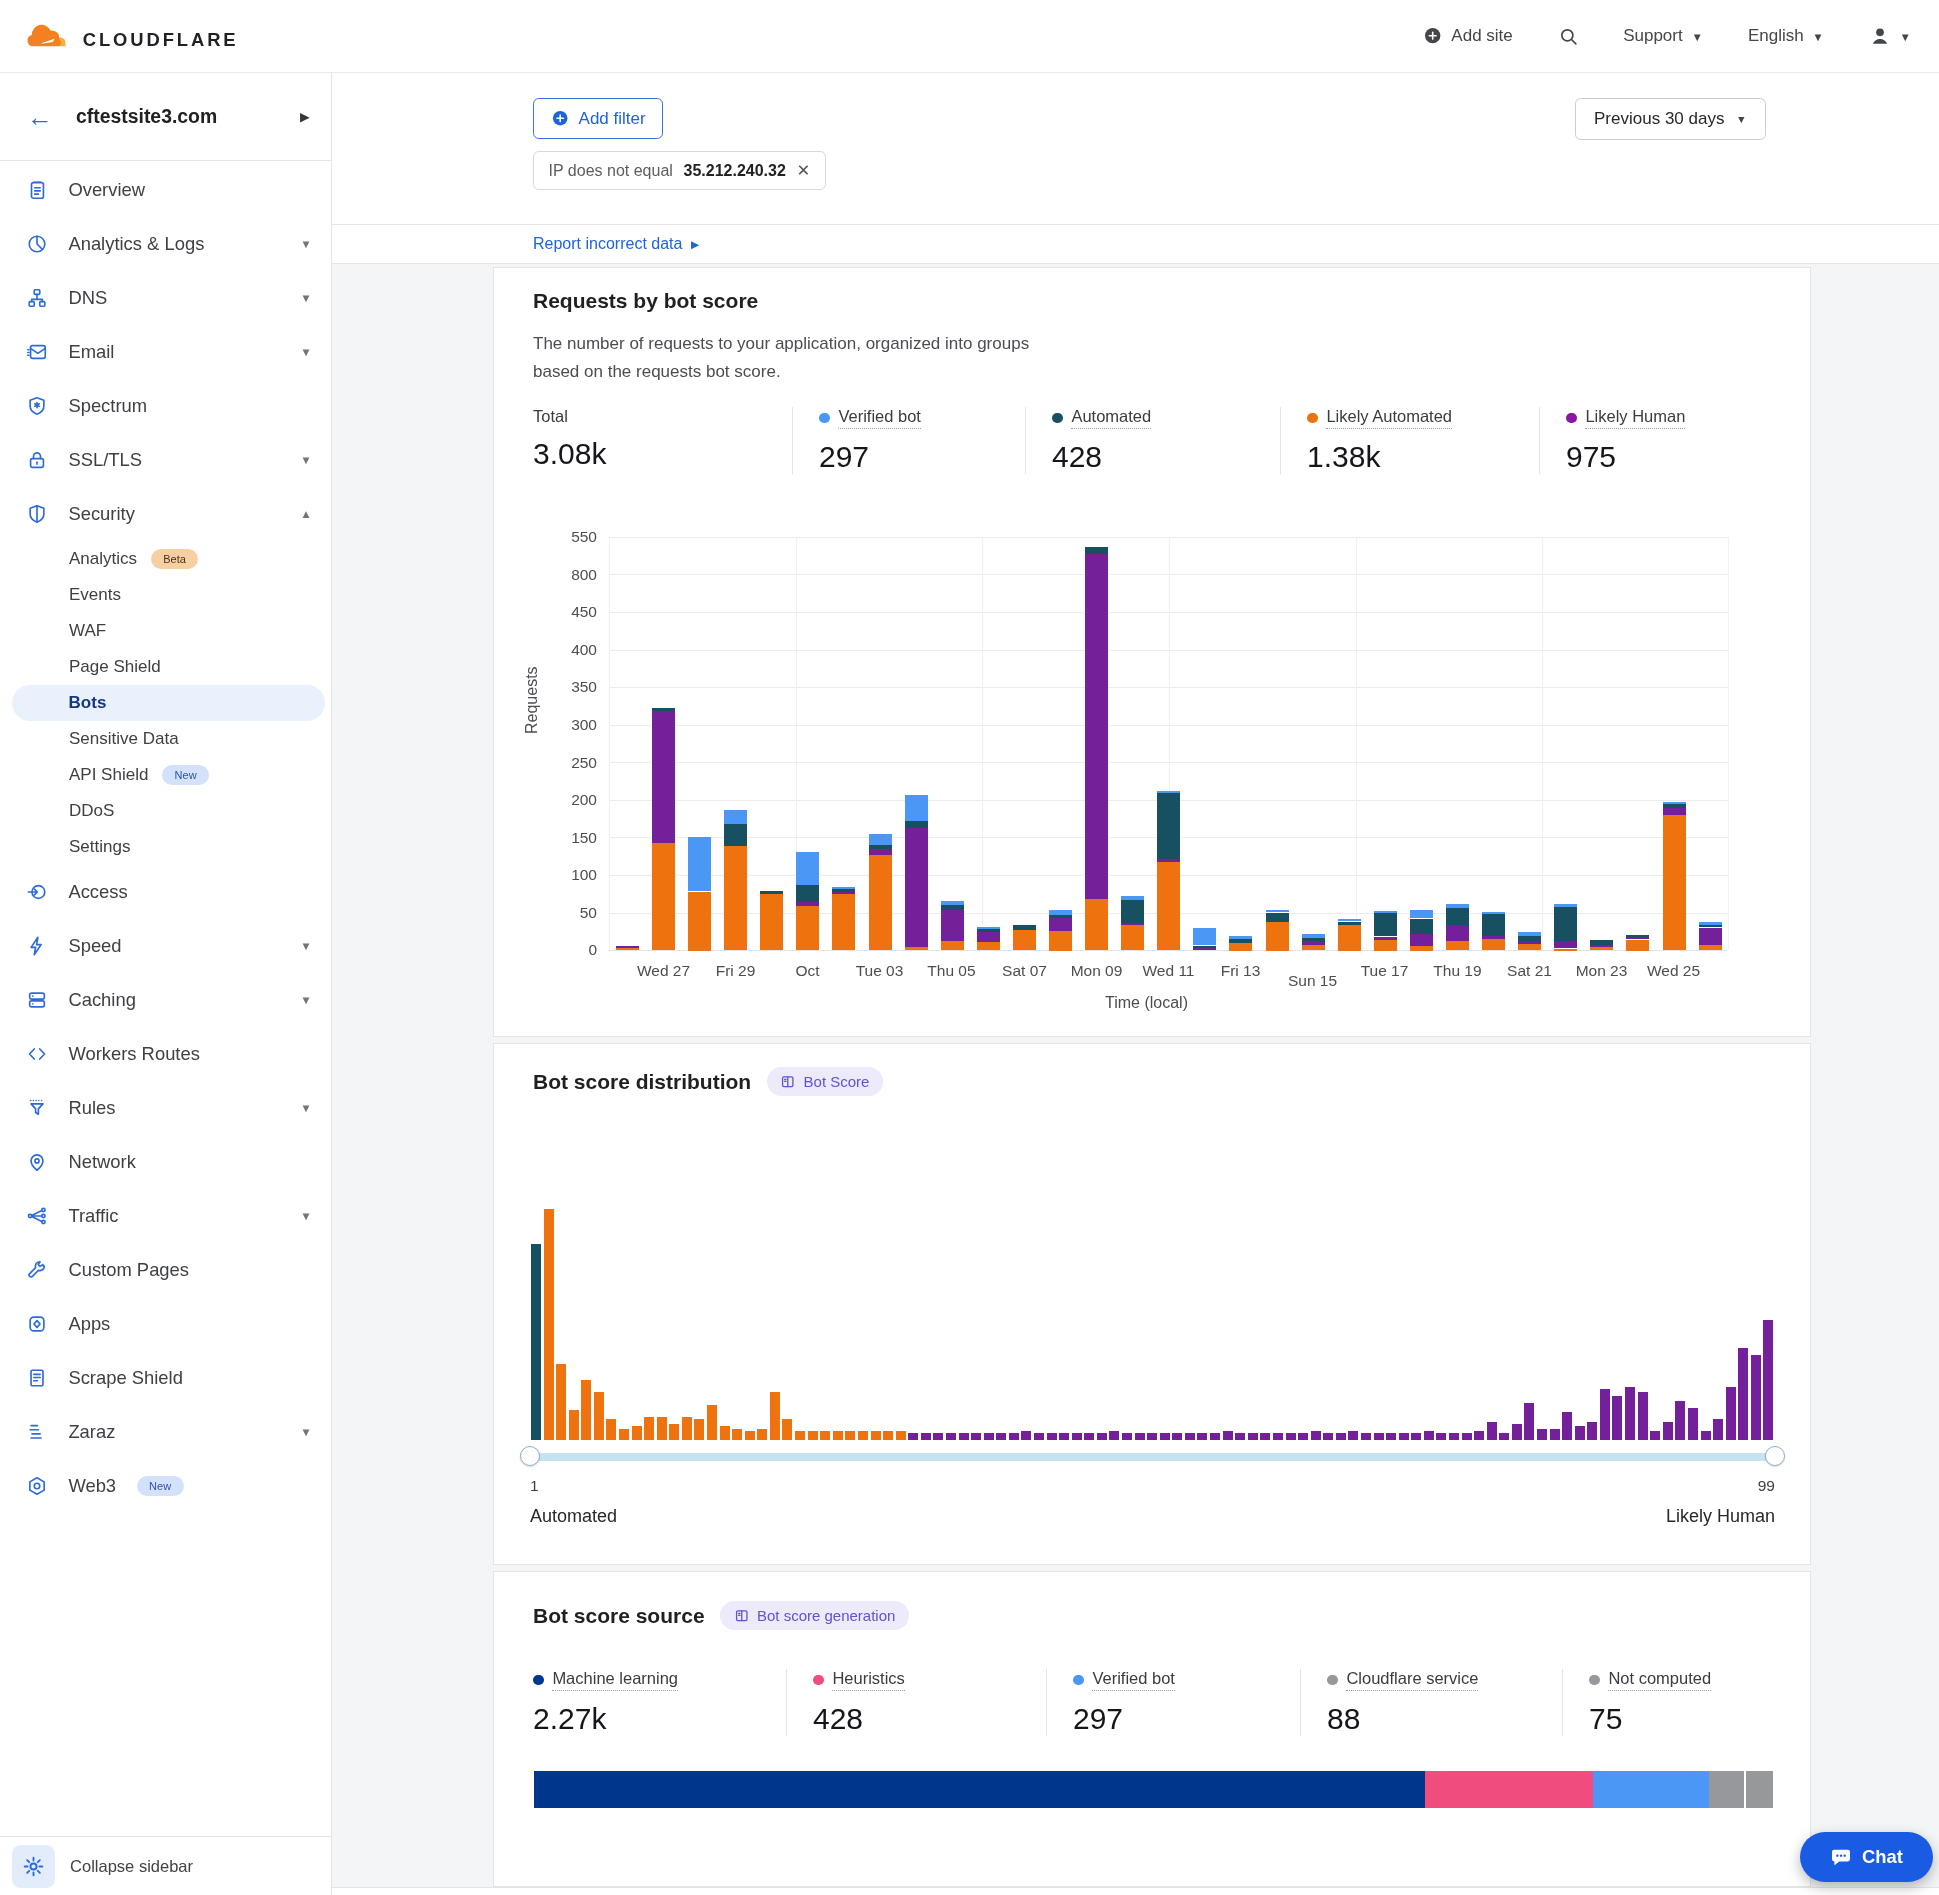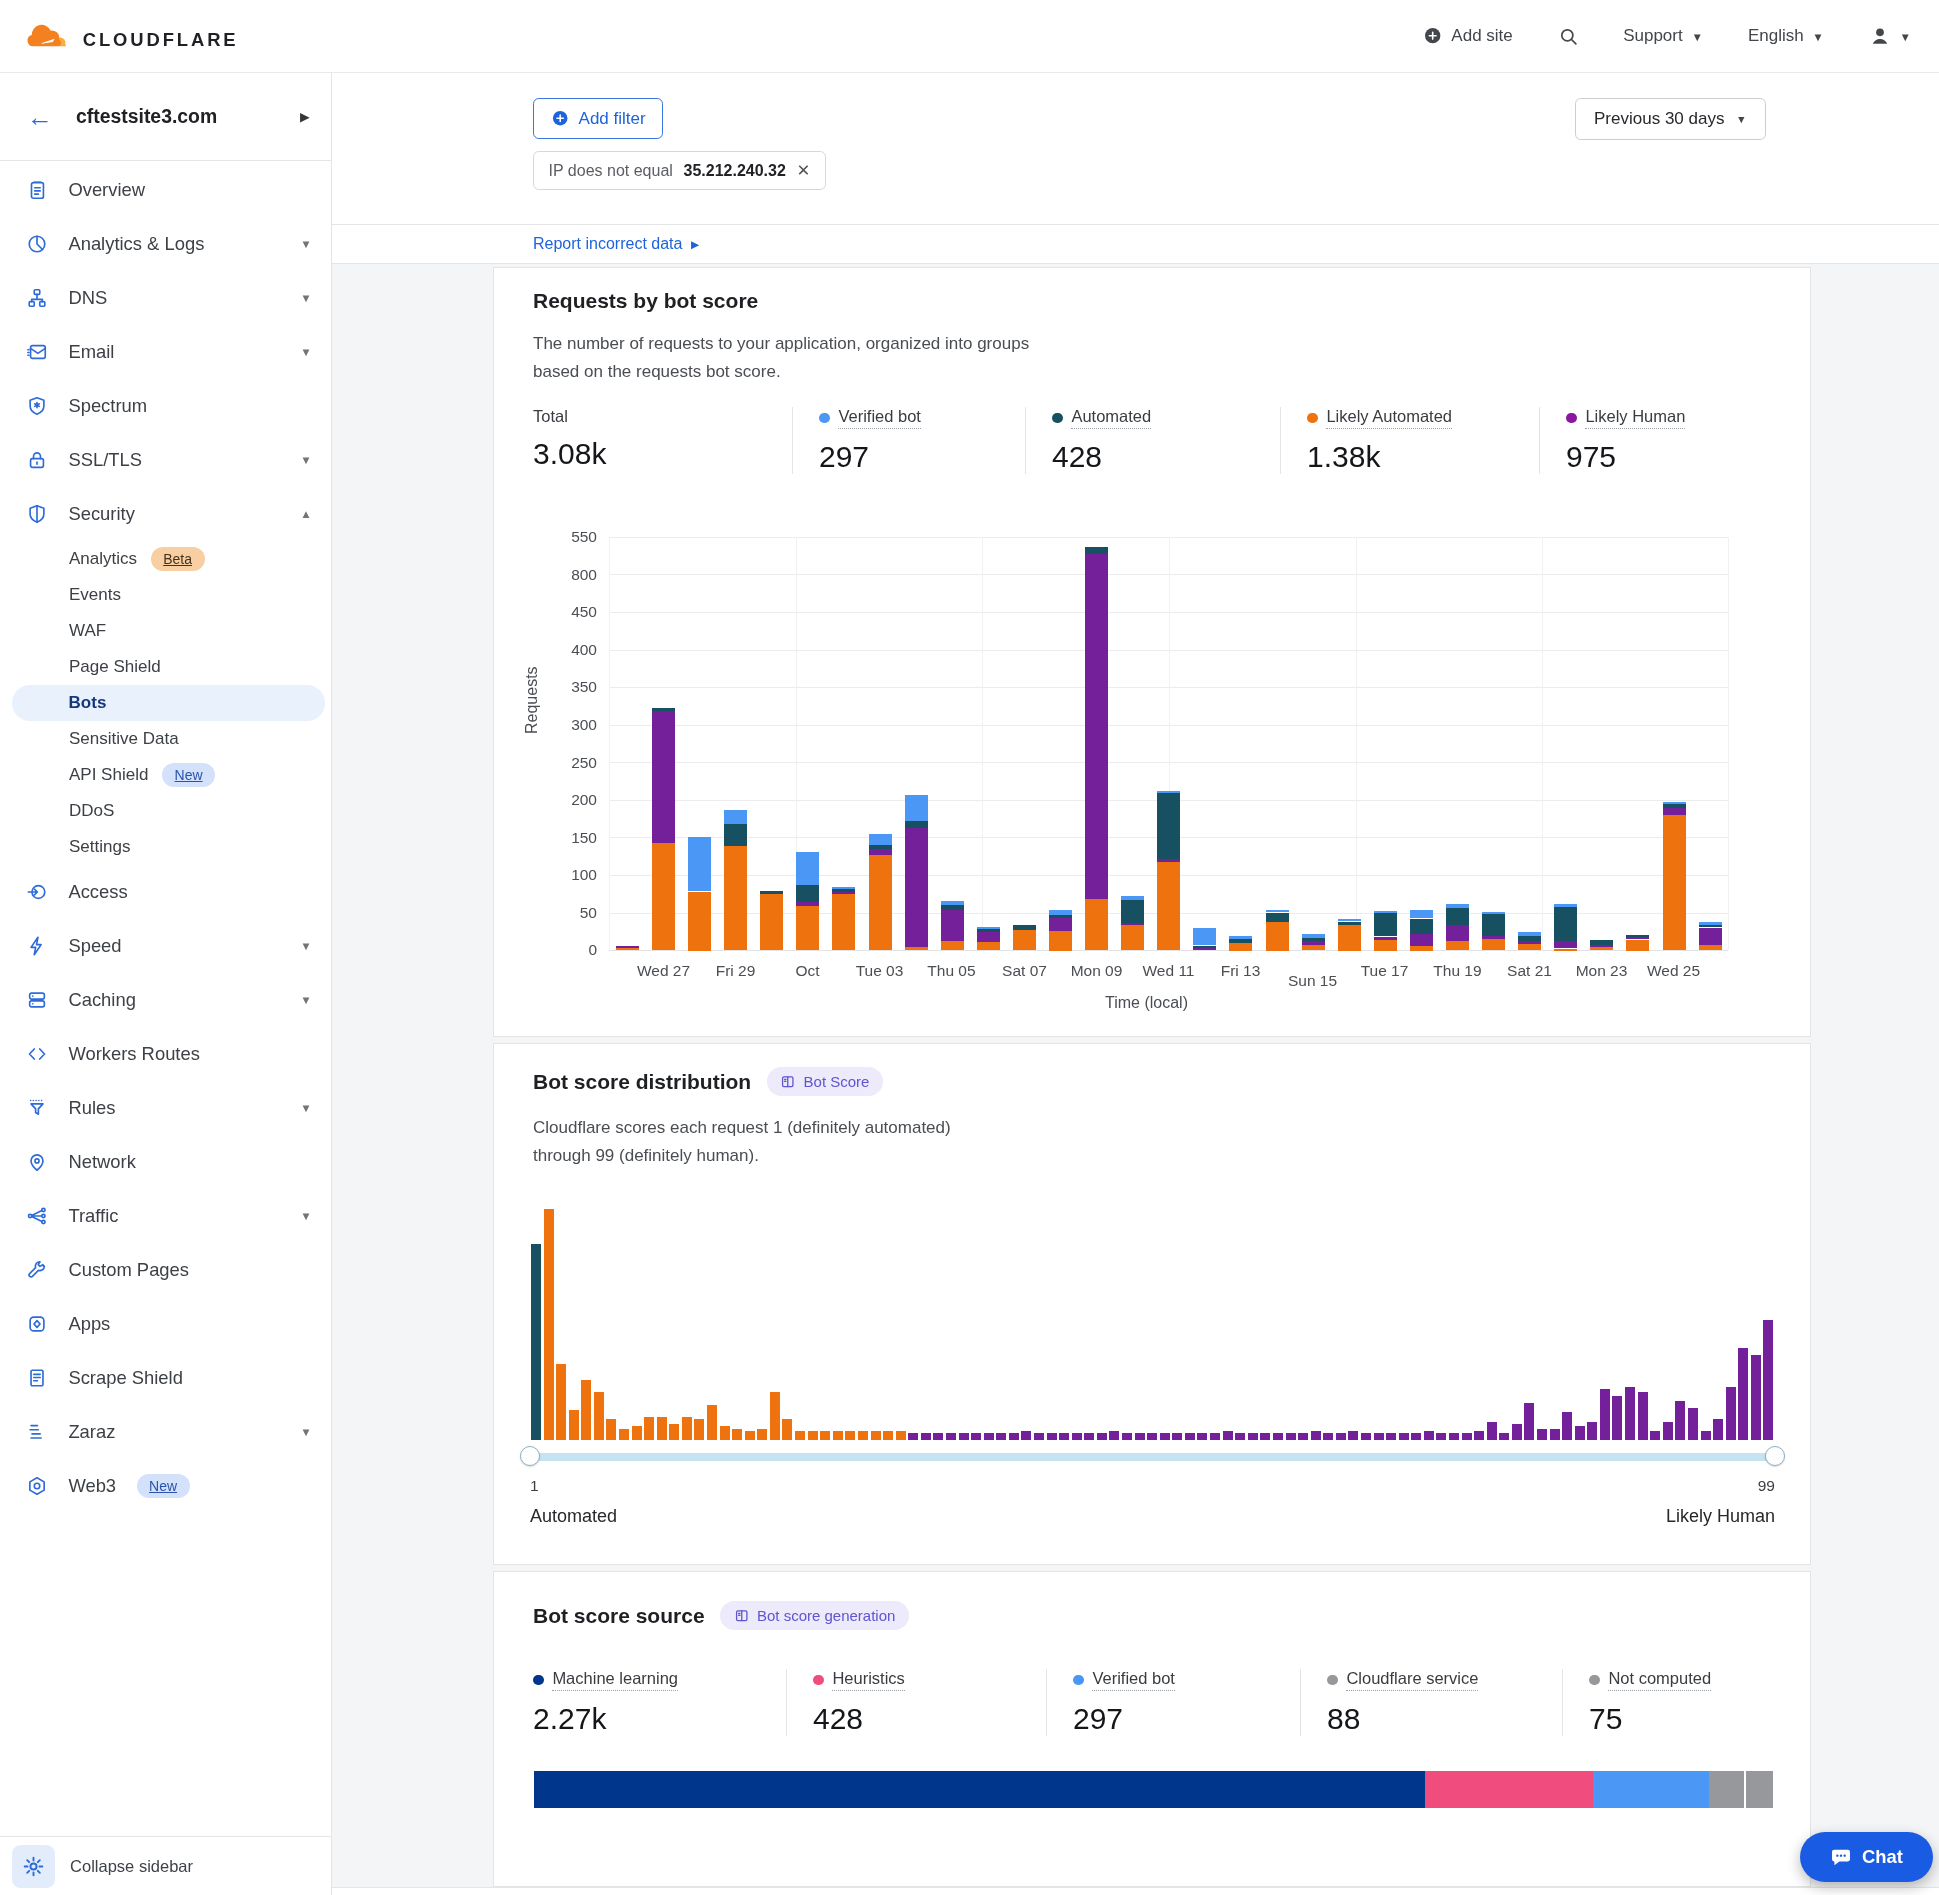--- a/index.html
+++ b/index.html
@@ -22,21 +22,21 @@
   .site-name { flex:1; font-size:19.4px; font-weight:700; color:#202124; }
   .site-chevron { color:#33363a; font-size:12.6px; cursor:pointer; }
   .nav { flex:1; overflow:hidden; padding-top:1.9px; }
   .nav-item { height:54px; display:flex; align-items:center; gap:20.4px; padding:0 19.4px 0 26px; font-size:18.4px; color:#3d4146; cursor:pointer; }
   .nav-item .nicon { width:22px; height:22px; flex:none; color:#2e6bd8; }
   .nav-item .nicon svg { width:22px; height:22px; }
   .nav-item .lbl { flex:1; }
   .caret { color:#71757a; font-size:11.6px; }
   .nav-sub { height:36px; display:flex; align-items:center; gap:13.6px; padding:0 19.4px 0 69px; font-size:17px; color:#3d4146; cursor:pointer; }
   .nav-sub.active { background:#e9f1fc; border-radius:20.4px; margin:0 5.8px 0 11.6px; padding-left:57px; font-weight:700; color:#15377c; }
-  .badge { font-size:14px; padding:3.9px 12.6px; border-radius:13.6px; white-space:nowrap;text-decoration:underline; }
+  .badge { font-size:11px; padding:3.9px 12.6px; border-radius:13.6px; white-space:nowrap; }
   .badge.beta { background:#f8cfa3; color:#45321d; }
   .badge.new { background:#d3e2fa; color:#2a53ad; }
   .side-footer { flex:none; height:59px; border-top:1px solid #e4e5e6; display:flex; align-items:center; gap:15.5px; padding:0 9.7px 0 11.6px; font-size:16.5px; color:#3f4247; }
   .gear-btn { width:43px; height:43px; border-radius:8.7px; background:#e2ecfb; color:#2e6bd8; display:flex; align-items:center; justify-content:center; cursor:pointer; }
   .gear-btn svg { width:23px; height:23px; }
 
   
   .main { position:absolute; left:332px; top:73px; right:0; bottom:0; background:#f4f5f6; }
   .filter-panel { position:absolute; top:0; left:0; right:0; height:152px; background:#fff; border-bottom:1px solid #e4e5e7; }
   .add-filter { position:absolute; left:201px; top:25px; height:41px; display:inline-flex; align-items:center; gap:9.7px; padding:0 16.5px; border:1px solid #3a74dd; border-radius:5.8px; background:#fff; color:#1d63dc; font-size:17px; cursor:pointer; }
@@ -600,21 +600,20 @@
     <h2 class="card-title" style="top:23px;">
       <span>Bot score distribution</span>
       <span class="pill">
         <svg viewBox="0 0 24 24" fill="none" stroke="currentColor" stroke-width="2" stroke-linecap="round">
             <rect x="4" y="4.5" width="16" height="15" rx="2"></rect>
             <path d="M12 4.5v15M7.2 8.5h2M7.2 11.5h2"></path>
           </svg>
         <span>Bot Score</span>
       </span>
     </h2>
-    <p class="card-desc" style="top:70px; max-width:466px;">Cloudflare scores each request 1 (definitely automated) through 99 (definitely human).</p>
     <div id="hist" style="position:absolute; left:36px; top:165px; width:1245px; height:231px;">
         <div class="hist-bar" style="left: 1px; width: 10px; height: 196px; background: rgb(23, 80, 96);"></div>
         <div class="hist-bar" style="left: 13.5px; width: 10px; height: 231px; background: rgb(238, 114, 13);"></div>
         <div class="hist-bar" style="left: 26px; width: 10px; height: 76px; background: rgb(238, 114, 13);"></div>
         <div class="hist-bar" style="left: 39px; width: 10px; height: 30px; background: rgb(238, 114, 13);"></div>
         <div class="hist-bar" style="left: 51px; width: 10px; height: 60px; background: rgb(238, 114, 13);"></div>
         <div class="hist-bar" style="left: 64px; width: 10px; height: 48px; background: rgb(238, 114, 13);"></div>
         <div class="hist-bar" style="left: 76px; width: 10px; height: 21px; background: rgb(238, 114, 13);"></div>
         <div class="hist-bar" style="left: 89px; width: 10px; height: 11.5px; background: rgb(238, 114, 13);"></div>
         <div class="hist-bar" style="left: 102px; width: 10px; height: 14px; background: rgb(238, 114, 13);"></div>

